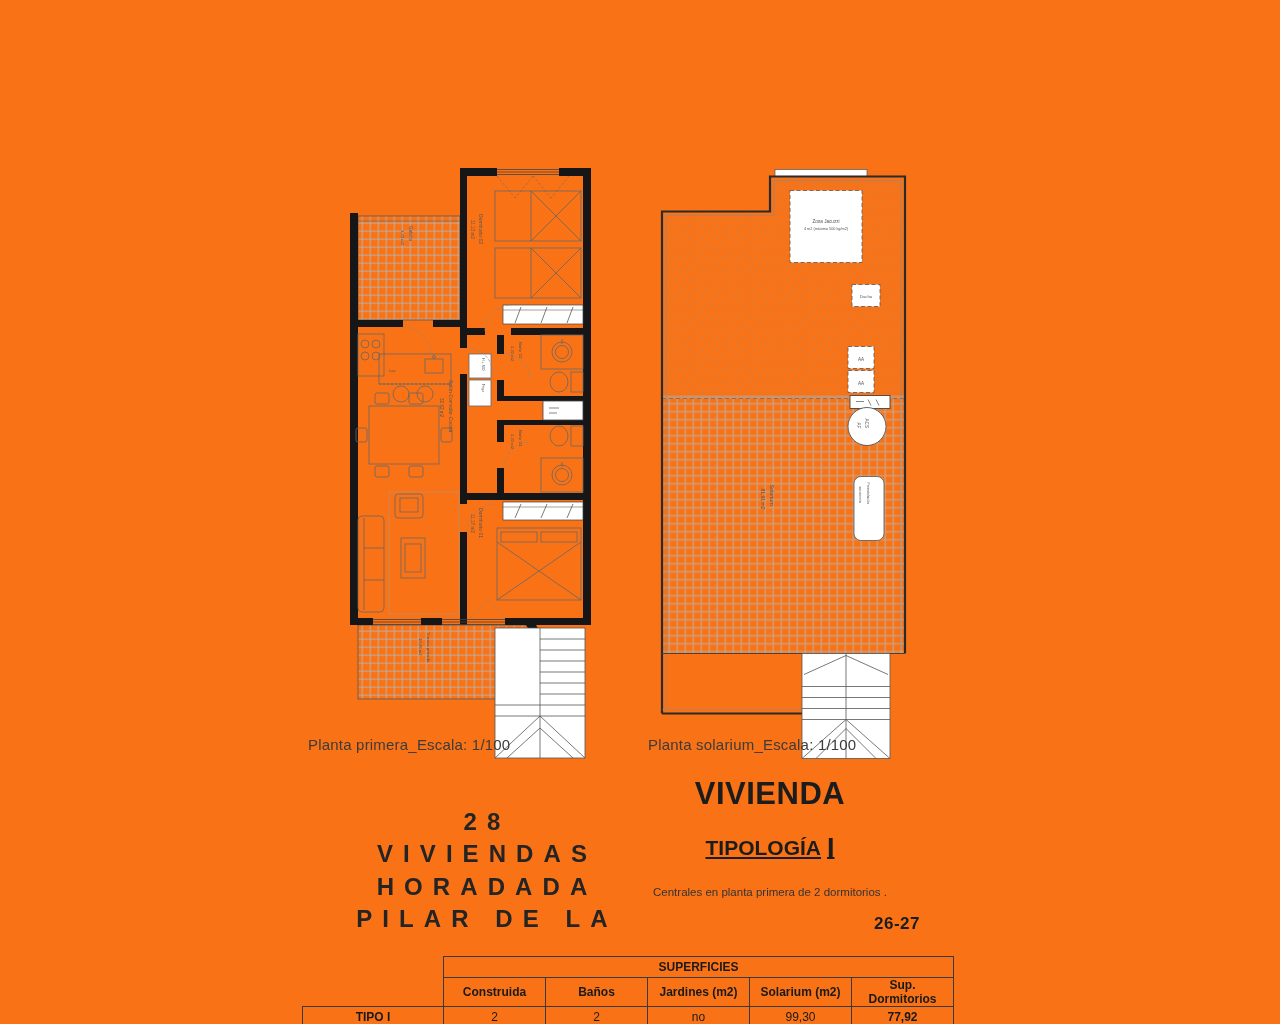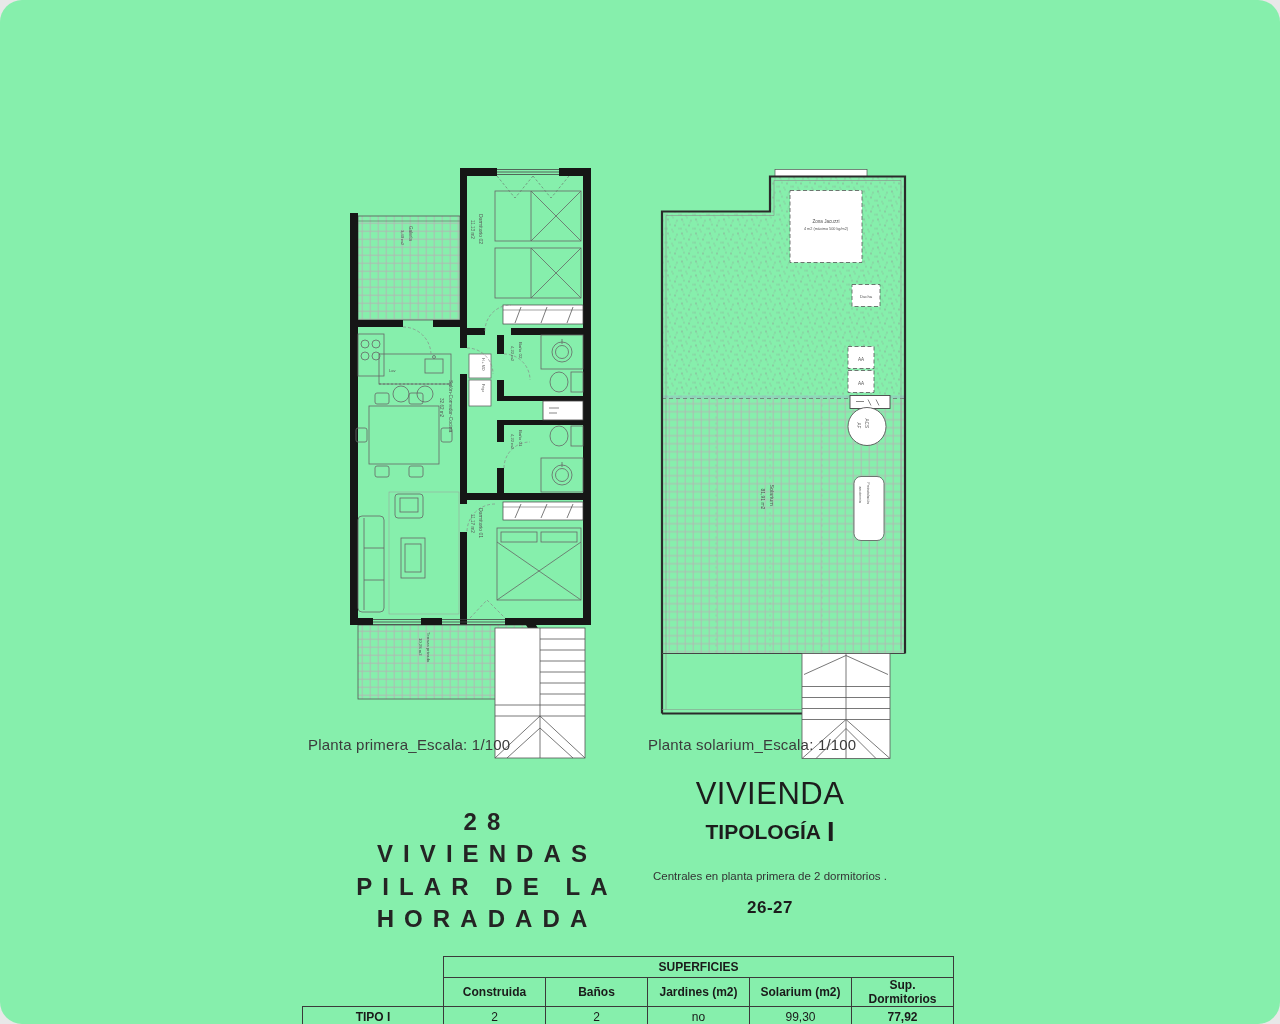--- a/index.html
+++ b/index.html
@@ -1,31 +1,31 @@
 <!DOCTYPE html>
 <html><head>
 <meta charset="utf-8">
 <style>
   html,body{margin:0;padding:0;background:#e8e8e8;}
-  #page{position:relative;width:1280px;height:1024px;background:#86efac;overflow:hidden;
-        font-family:"Liberation Sans", sans-serif;color:#222;border-radius:22px;}
+  #page{position:relative;width:1280px;height:1024px;background:#f97316;overflow:hidden;
+        font-family:"Liberation Sans", sans-serif;color:#222;}
   .plan-svg{position:absolute;}
   #plan-first{left:345px;top:158px;width:250px;height:605px;}
   #plan-solarium{left:652px;top:145px;width:258px;height:618px;}
   .caption{position:absolute;font-size:15px;color:#3b3b3b;letter-spacing:.2px;}
   #caption-first{left:308px;top:736px;}
   #caption-solarium{left:648px;top:736px;}
   #project-title{position:absolute;left:346px;top:806px;width:282px;text-align:center;
      font-size:24px;font-weight:bold;letter-spacing:.42em;line-height:1.35;color:#242424;}
   #typology{position:absolute;left:620px;top:776px;width:300px;text-align:center;color:#1c1c1c;}
-  #typology .t-title{font-size:31px;font-weight:normal;letter-spacing:.5px;}
-  #typology .t-sub{font-size:21px;font-weight:bold;margin-top:5px;}
+  #typology .t-title{font-size:31px;font-weight:bold;letter-spacing:.5px;}
+  #typology .t-sub{font-size:21px;font-weight:bold;margin-top:21px;text-decoration:underline;}
   #typology .t-sub .letter{font-size:27px;vertical-align:-2px;margin-left:6px;}
   #typology .t-desc{font-size:11.5px;margin-top:22px;color:#333;}
-  #typology .t-units{font-size:17px;font-weight:bold;margin-top:16px;letter-spacing:.5px;}
+  #typology .t-units{font-size:17px;font-weight:bold;margin-top:16px;letter-spacing:.5px;text-align:right;}
   table.surfaces{position:absolute;left:302px;top:956px;border-collapse:collapse;
      font-size:12px;color:#1a1a1a;table-layout:fixed;}
   table.surfaces td{border:1.4px solid #3a3a3a;text-align:center;height:20px;padding:0 2px;}
   table.surfaces td.blank{border:none;background:transparent;}
   table.surfaces td.bold{font-weight:bold;}
   .colw0{width:136px}.colw{width:97px}
   svg text{font-family:"Liberation Sans", sans-serif;fill:#555;}
 </style>
 </head>
 <body>
@@ -279,22 +279,22 @@
       <path d="M150 540 H238 M150 551 H238 M150 562 H238 M150 573 H238"></path>
       <path d="M150 612 L194 573 M238 612 L194 573 M164 612 L194 582 L224 612"></path>
     </g>
   </svg>
 
   <div id="caption-first" class="caption">Planta primera_Escala: 1/100</div>
   <div id="caption-solarium" class="caption">Planta solarium_Escala: 1/100</div>
 
   <div id="project-title">
     <div>28 VIVIENDAS</div>
+    <div>HORADADA</div>
     <div>PILAR DE LA</div>
-    <div>HORADADA</div>
   </div>
 
   <div id="typology">
     <div class="t-title">VIVIENDA</div>
     <div class="t-sub">
       <span>TIPOLOGÍA</span><span class="letter">I</span>
     </div>
     <div class="t-desc">Centrales en planta primera de 2 dormitorios .</div>
     <div class="t-units">26-27</div>
   </div>

